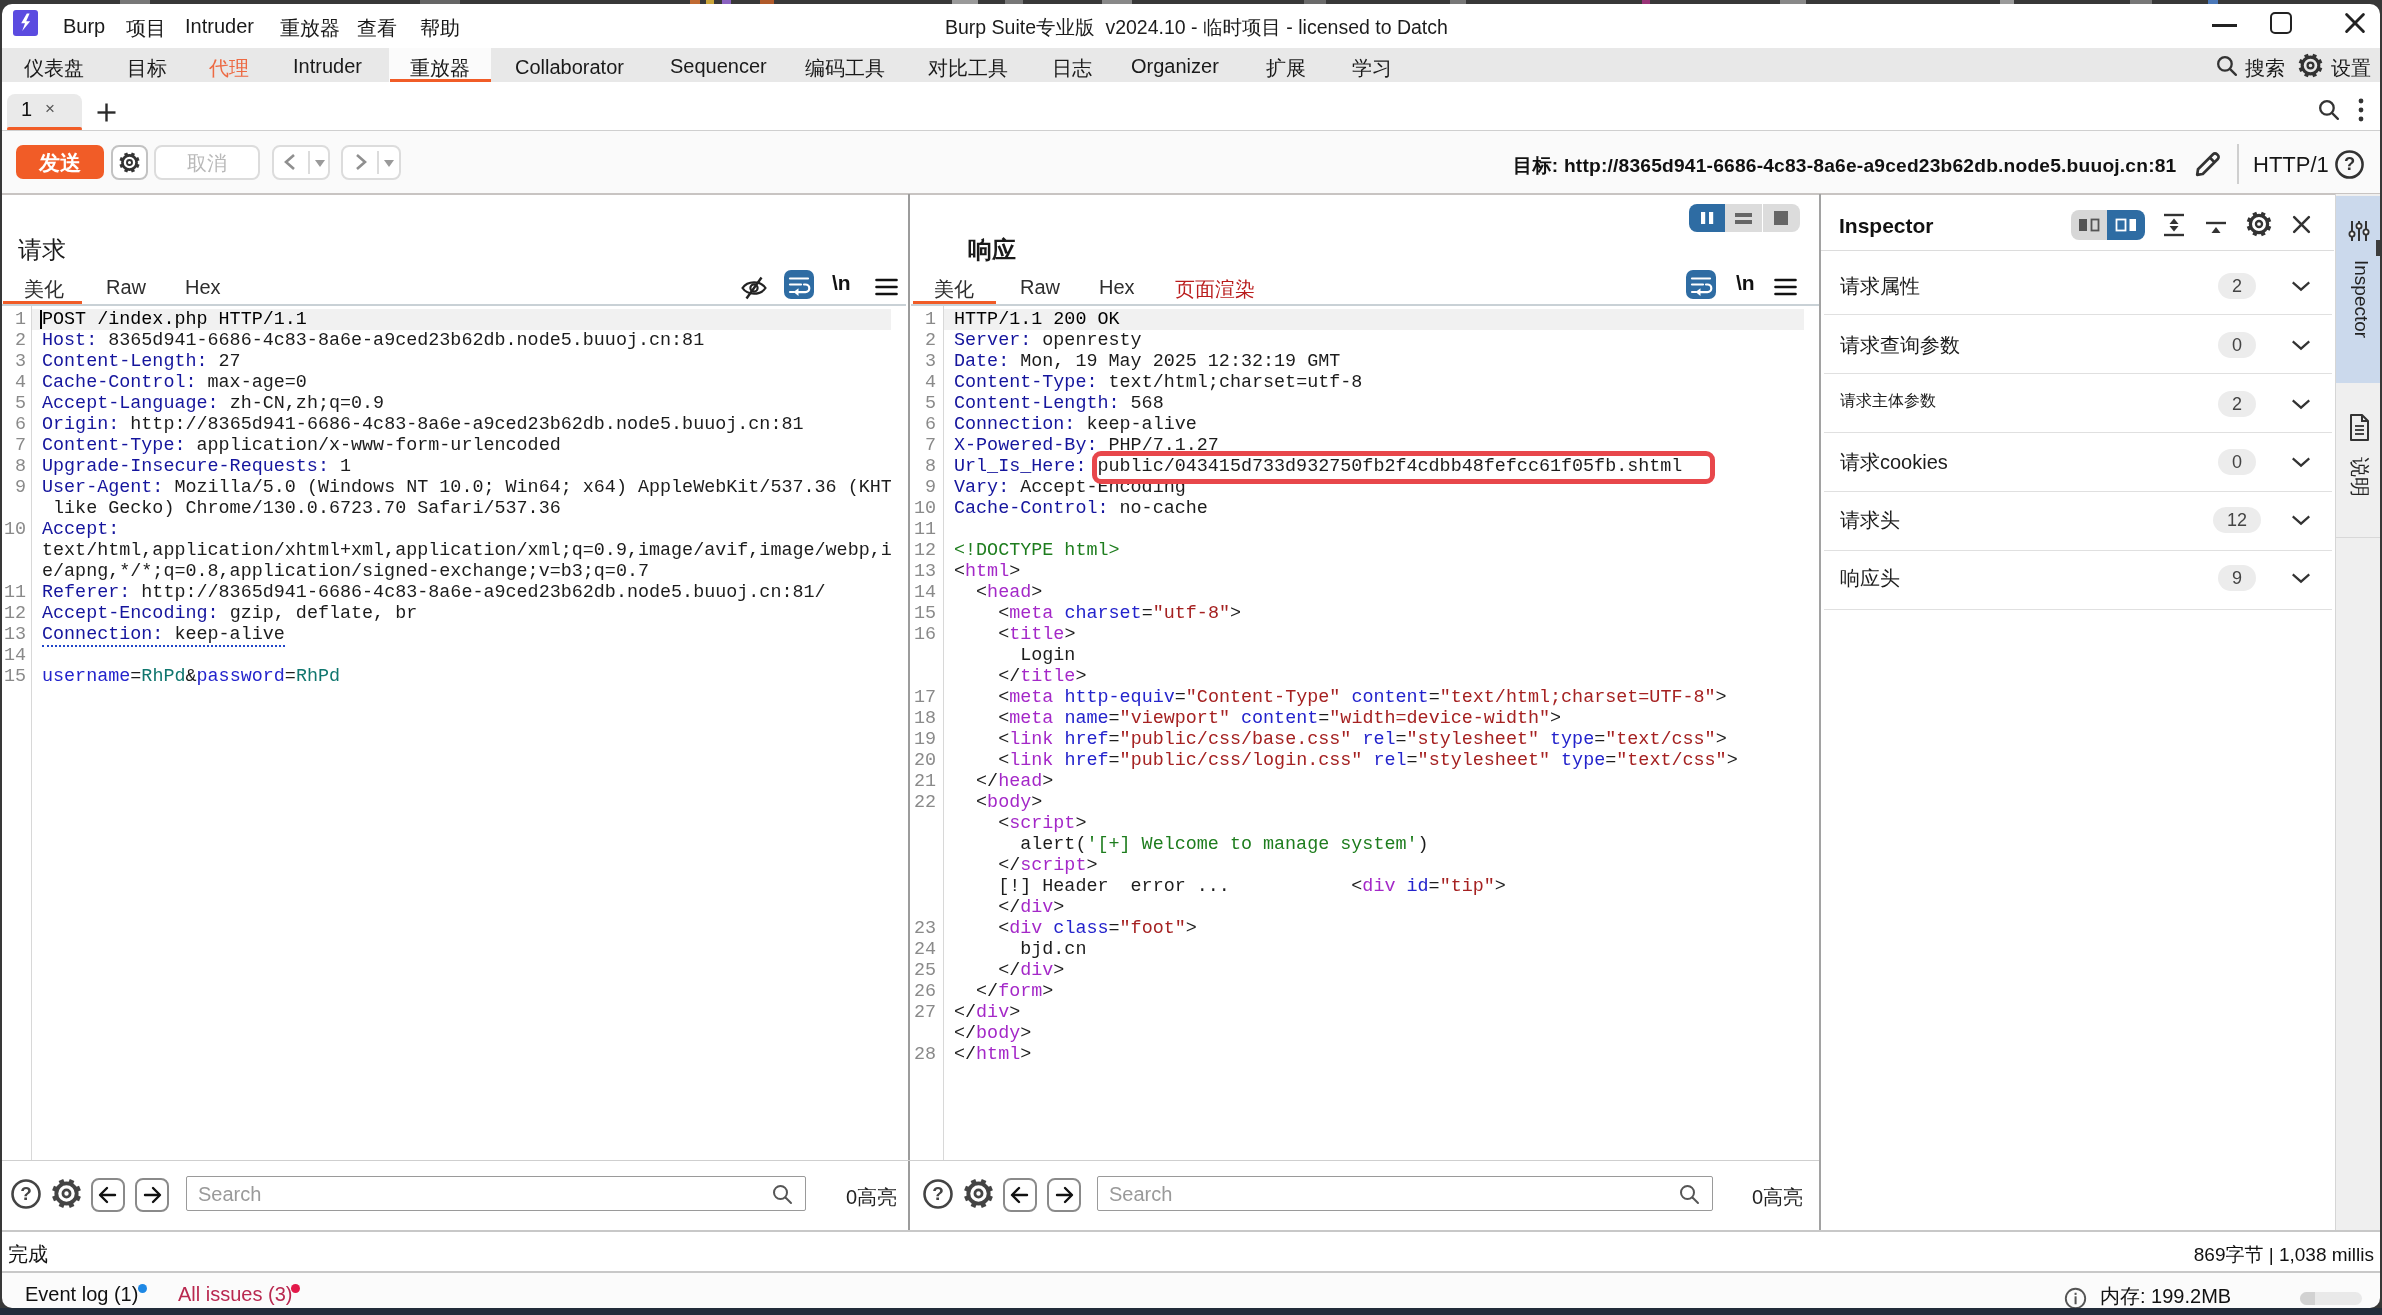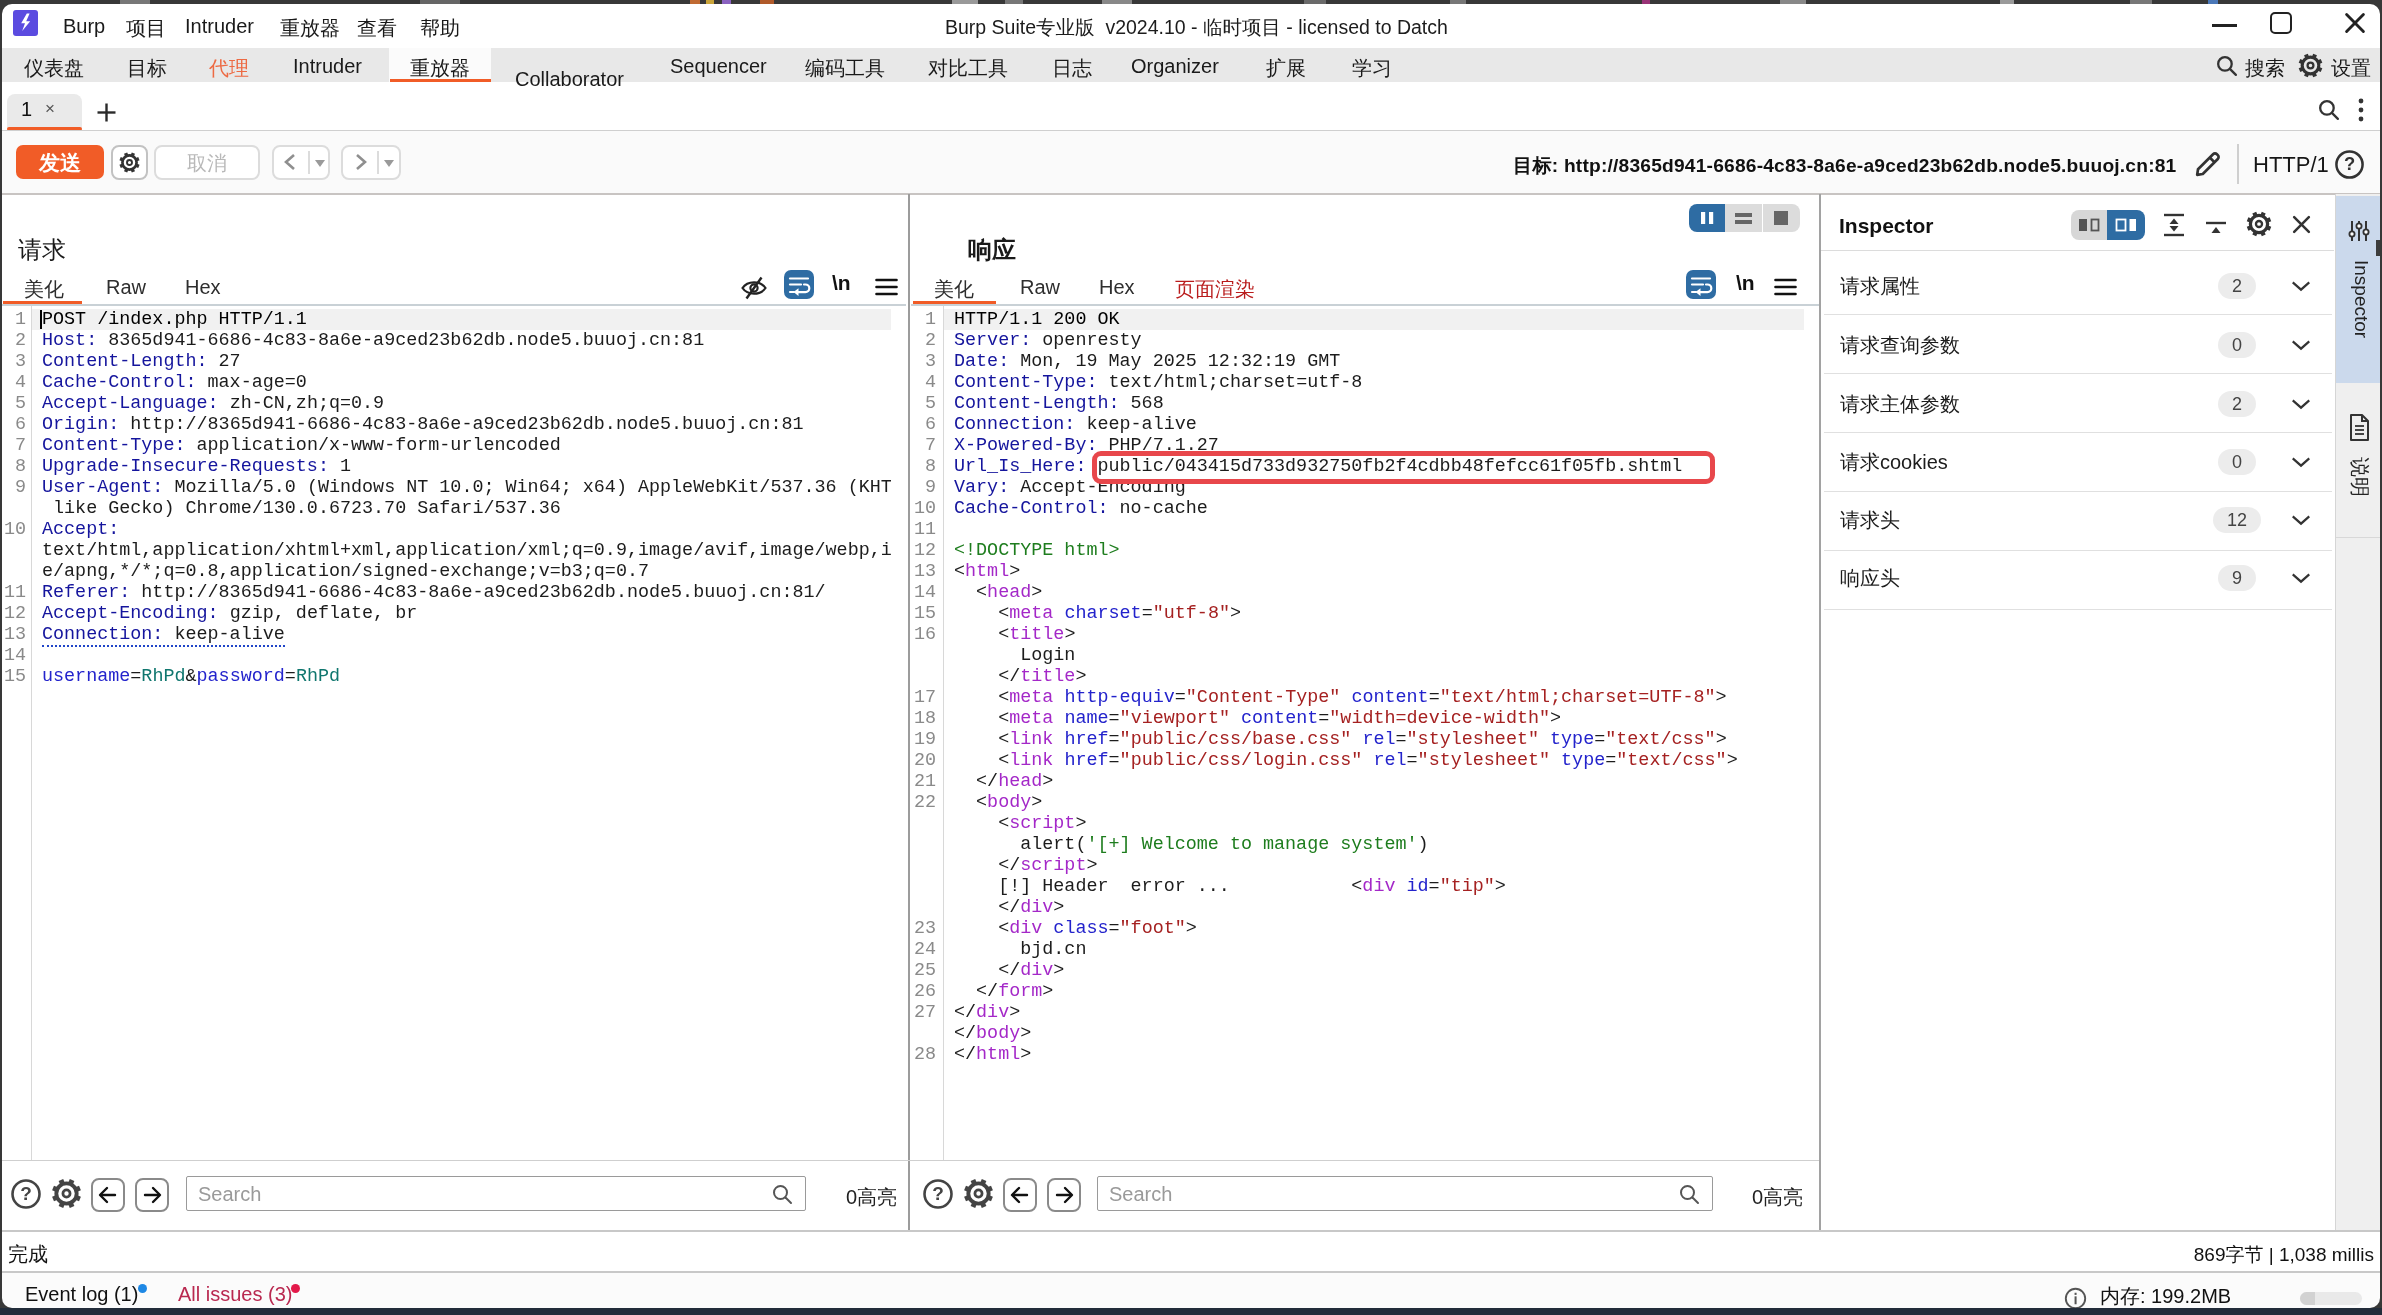--- a/index.html
+++ b/index.html
@@ -29,21 +29,21 @@
     </g>
   </svg>
 <div class="a" style="left:0;top:48px;width:2382px;height:34px;background:#e8e8e8"></div>
 <div class="a" style="left:389px;top:48px;width:102px;height:34px;background:#fbfbfb"></div>
 <div class="a" style="left:390px;top:79px;width:101px;height:3px;background:#f15c27"></div>
 <div class="a lbl" style="left:24px;top:55px">仪表盘</div>
 <div class="a lbl" style="left:127px;top:55px">目标</div>
 <div class="a lbl" style="left:209px;top:55px;color:#ed6a43">代理</div>
 <div class="a lbl" style="left:293px;top:55px">Intruder</div>
 <div class="a lbl" style="left:410px;top:55px">重放器</div>
-<div class="a lbl" style="left:515px;top:68px">Collaborator</div>
+<div class="a lbl" style="left:515px;top:56px">Collaborator</div>
 <div class="a lbl" style="left:670px;top:55px">Sequencer</div>
 <div class="a lbl" style="left:805px;top:55px">编码工具</div>
 <div class="a lbl" style="left:928px;top:55px">对比工具</div>
 <div class="a lbl" style="left:1052px;top:55px">日志</div>
 <div class="a lbl" style="left:1131px;top:55px">Organizer</div>
 <div class="a lbl" style="left:1266px;top:55px">扩展</div>
 <div class="a lbl" style="left:1352px;top:55px">学习</div>
 <svg style="position:absolute;left:2214px;top:53px" width="25" height="25" viewBox="0 0 24 24">
     <circle cx="10.5" cy="10.5" r="6.5" stroke="#333" stroke-width="2.2" fill="none"></circle>
     <line x1="15.5" y1="15.5" x2="21" y2="21" stroke="#333" stroke-width="2.2" stroke-linecap="round"></line>
@@ -256,21 +256,21 @@
 <svg style="position:absolute;left:2290px;top:280px" width="22" height="12" viewBox="0 0 24 12">
     <polyline points="3,2 12,10 21,2" stroke="#333" stroke-width="2.4" fill="none"></polyline>
   </svg>
 <div class="a" style="left:1824px;top:314px;width:508px;height:1px;background:#e0e0e0"></div>
 <div class="a" style="left:1840px;top:332px;font-size:20px;color:#1c1c1c">请求查询参数</div>
 <div class="a" style="left:2218px;top:332px;width:38px;height:26px;background:#ececec;border-radius:13px;font-size:18px;color:#444;text-align:center;line-height:26px">0</div>
 <svg style="position:absolute;left:2290px;top:339px" width="22" height="12" viewBox="0 0 24 12">
     <polyline points="3,2 12,10 21,2" stroke="#333" stroke-width="2.4" fill="none"></polyline>
   </svg>
 <div class="a" style="left:1824px;top:373px;width:508px;height:1px;background:#e0e0e0"></div>
-<div class="a" style="left:1840px;top:391px;font-size:20px;color:#1c1c1c">请求主体参数</div>
+<div class="a" style="left:1840px;top:391px;font-size:16px;color:#1c1c1c">请求主体参数</div>
 <div class="a" style="left:2218px;top:391px;width:38px;height:26px;background:#ececec;border-radius:13px;font-size:18px;color:#444;text-align:center;line-height:26px">2</div>
 <svg style="position:absolute;left:2290px;top:398px" width="22" height="12" viewBox="0 0 24 12">
     <polyline points="3,2 12,10 21,2" stroke="#333" stroke-width="2.4" fill="none"></polyline>
   </svg>
 <div class="a" style="left:1824px;top:432px;width:508px;height:1px;background:#e0e0e0"></div>
 <div class="a" style="left:1840px;top:449px;font-size:20px;color:#1c1c1c">请求cookies</div>
 <div class="a" style="left:2218px;top:449px;width:38px;height:26px;background:#ececec;border-radius:13px;font-size:18px;color:#444;text-align:center;line-height:26px">0</div>
 <svg style="position:absolute;left:2290px;top:456px" width="22" height="12" viewBox="0 0 24 12">
     <polyline points="3,2 12,10 21,2" stroke="#333" stroke-width="2.4" fill="none"></polyline>
   </svg>

